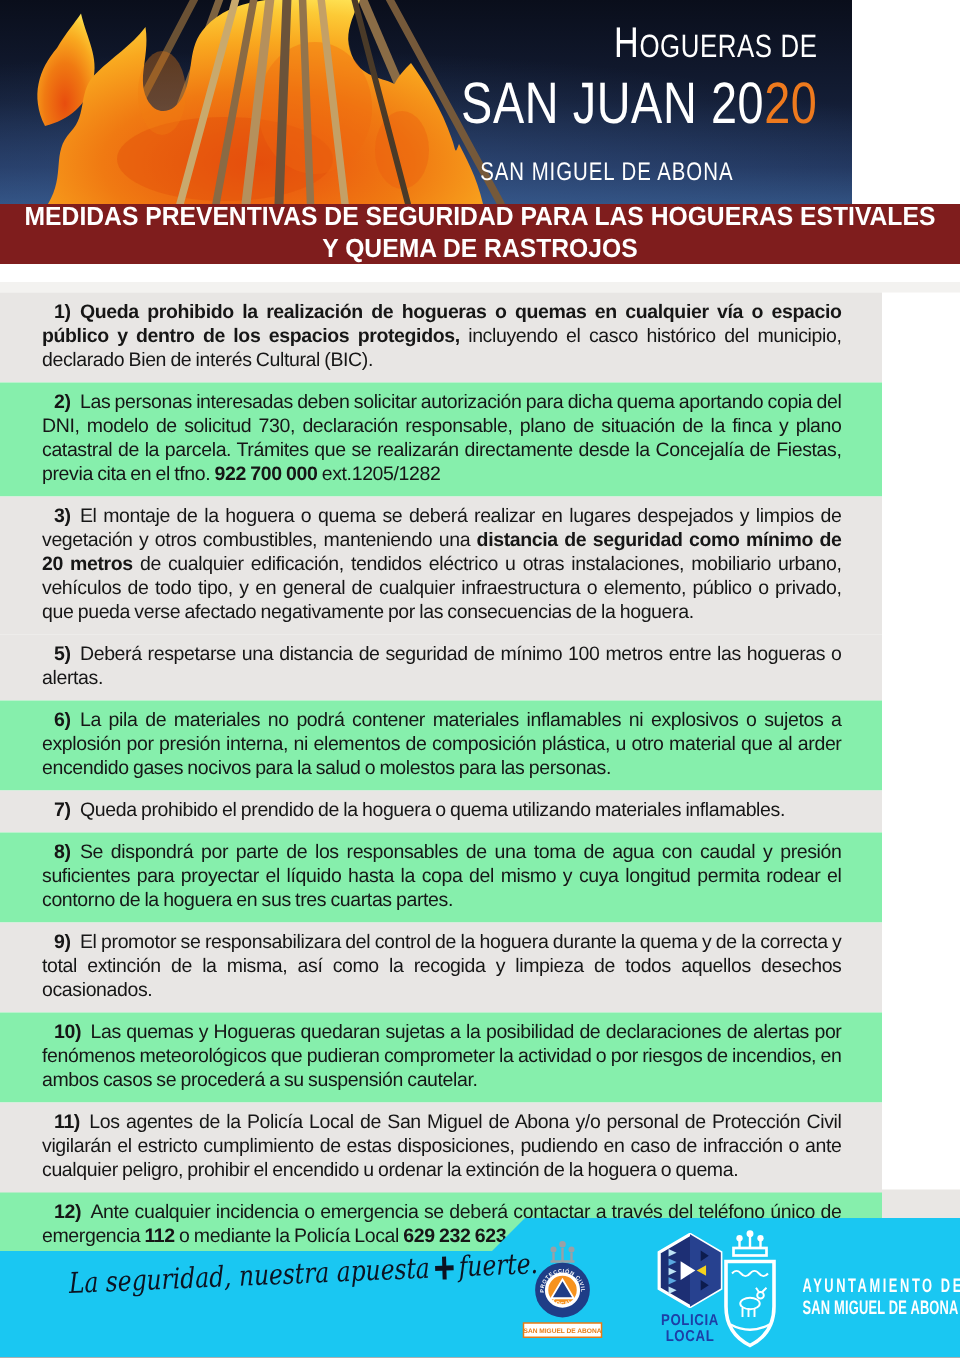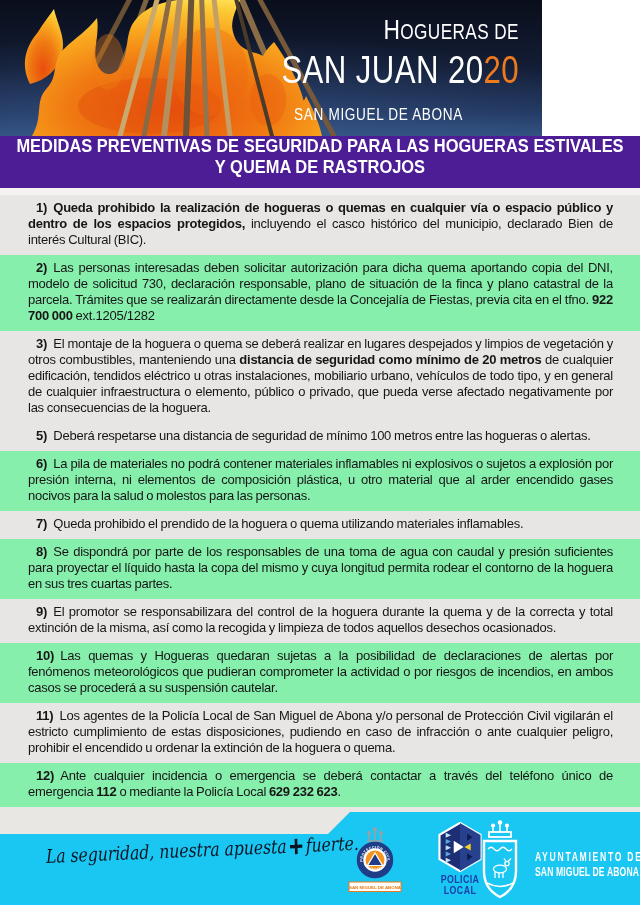--- a/index.html
+++ b/index.html
@@ -1,39 +1,39 @@
 <!DOCTYPE html>
 <html><head>
 <meta charset="utf-8">
 <style>
   html,body{margin:0;padding:0;background:#666;}
   .page{position:relative;width:640px;height:905px;margin:0 auto;background:#fff;overflow:hidden;
         font-family:"Liberation Sans","DejaVu Sans",sans-serif;}
 
   
   .hdr{position:absolute;top:0;left:0;width:542px;height:136px;overflow:hidden;
-       background:linear-gradient(180deg,#0a0e1b 0%,#121c33 45%,#1d2f52 78%,#2e4a7c 100%);}
+       background:linear-gradient(180deg,#0a0e1b 0%,#121c33 45%,#1d2f52 78%,#2e4a7c 100%);padding-left:26px;}
   .hdr svg{position:absolute;top:0;left:0;}
   .title-block{position:absolute;top:15px;right:23px;text-align:right;color:#fff;
                transform:scaleX(0.80);transform-origin:top right;white-space:nowrap;}
   .t1{font-size:21.5px;line-height:1;letter-spacing:0.5px;}
   .t1 .big{font-size:28.5px;}
   .t2{font-size:39px;line-height:1;margin-top:6px;letter-spacing:0.5px;}
   .t2 .accent{color:#ee7a1e;}
   .t3{font-size:17px;line-height:1;margin-top:17px;margin-right:70px;letter-spacing:0.8px;}
 
   
-  .banner{position:absolute;top:136px;left:0;width:640px;height:52px;background:#4c1d95;
-          display:flex;flex-direction:column;justify-content:flex-start;align-items:center;}
+  .banner{position:absolute;top:136px;left:0;width:640px;height:40px;background:#7f1d1d;
+          display:flex;flex-direction:column;justify-content:flex-end;align-items:center;}
   .banner-inner{transform:scaleX(0.94);transform-origin:center;color:#fff;font-weight:bold;
                 font-size:17.5px;line-height:21px;text-align:center;white-space:nowrap;}
 
   
   .gap{position:absolute;top:188px;left:0;width:640px;height:7px;background:#f3f2f0;}
-  .items{position:absolute;top:195px;left:0;width:640px;z-index:1;}
+  .items{position:absolute;top:195px;left:0;width:588px;z-index:1;}
   .item{padding:5px 27px 7px 28px;font-size:13px;line-height:16px;color:#161616;
         letter-spacing:-0.25px;word-spacing:-0.5px;}
   .item p{margin:0;text-align:justify;text-indent:8px;}
   .item.light{background:#e8e6e4;}
   .item.dark{background:#86efac;}
 
   
   .band{position:absolute;bottom:0;left:0;width:640px;height:112px;background:#e9e7e4;z-index:0;}
   .footer{position:absolute;bottom:0;left:0;width:640px;height:93px;background:#1ac7f2;z-index:2;
           clip-path:polygon(0 22px,328px 22px,350px 0,100% 0,100% 100%,0 100%);}

